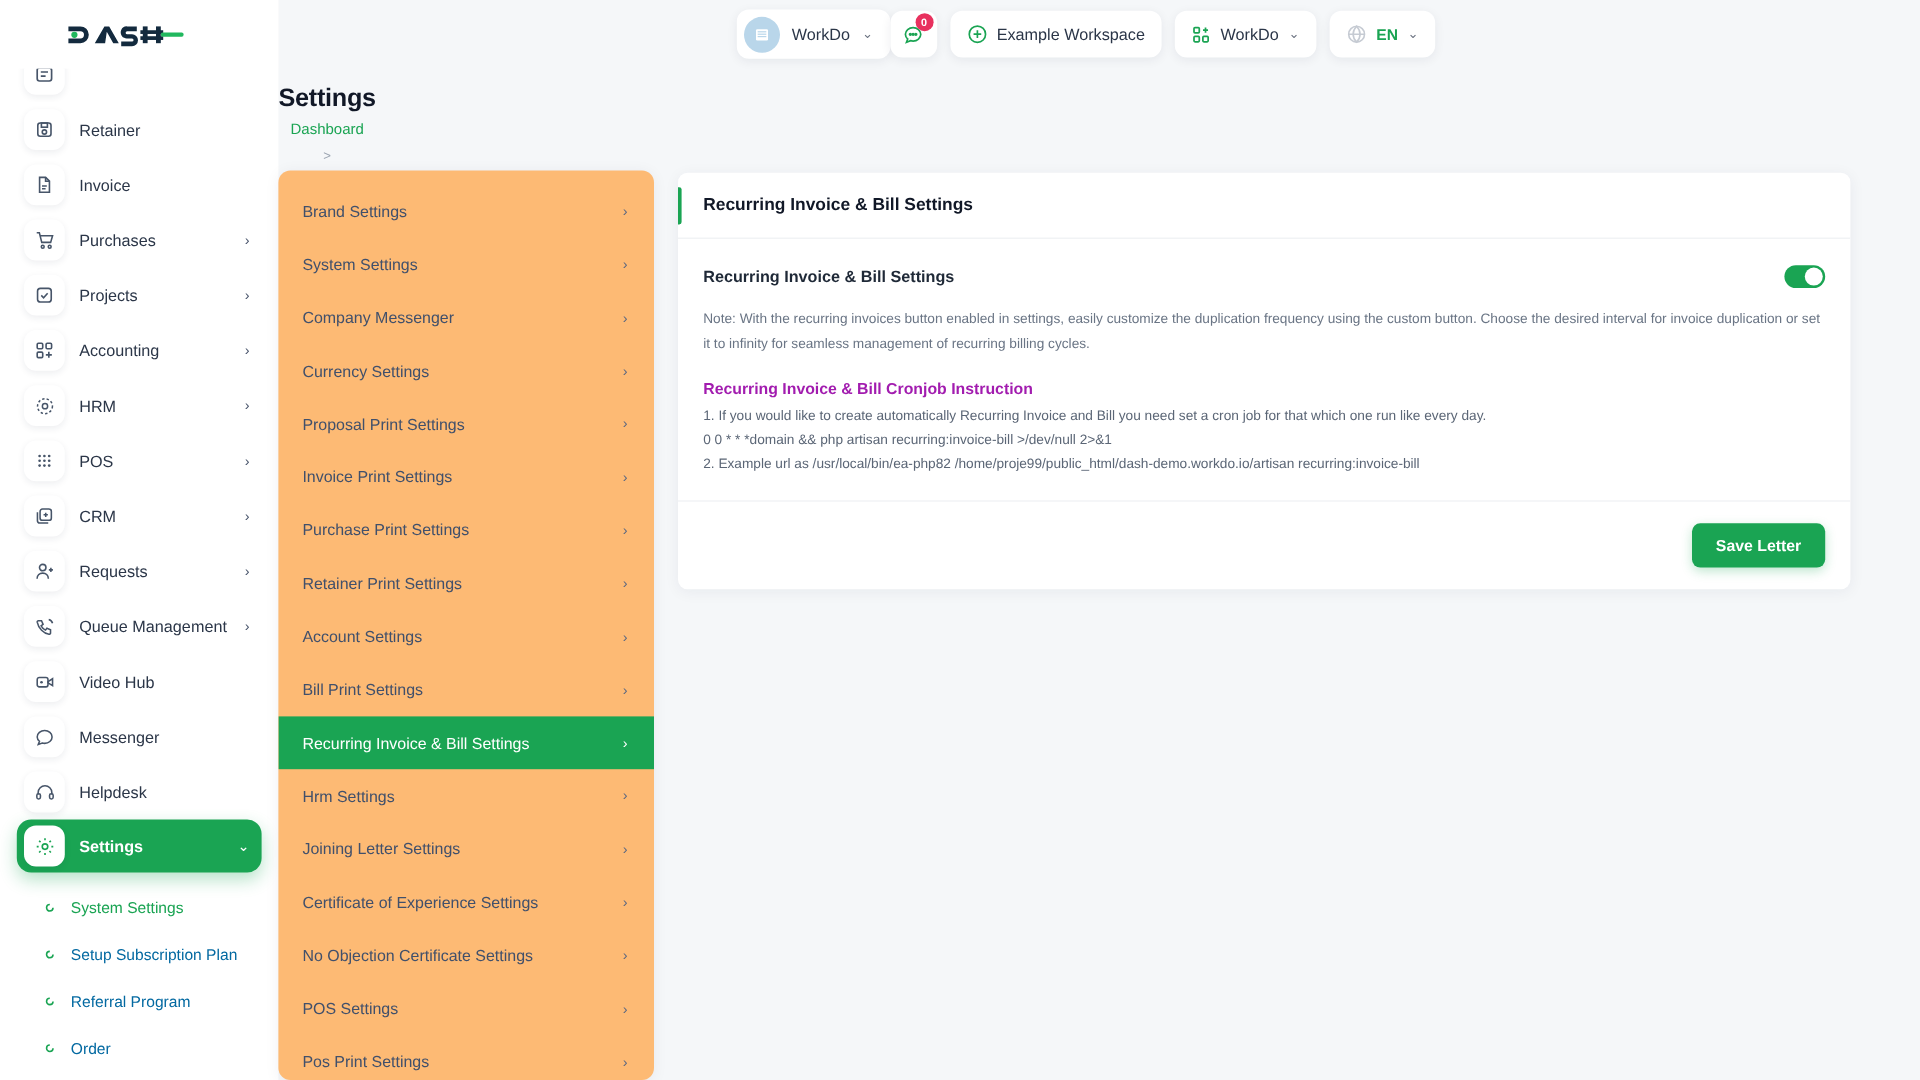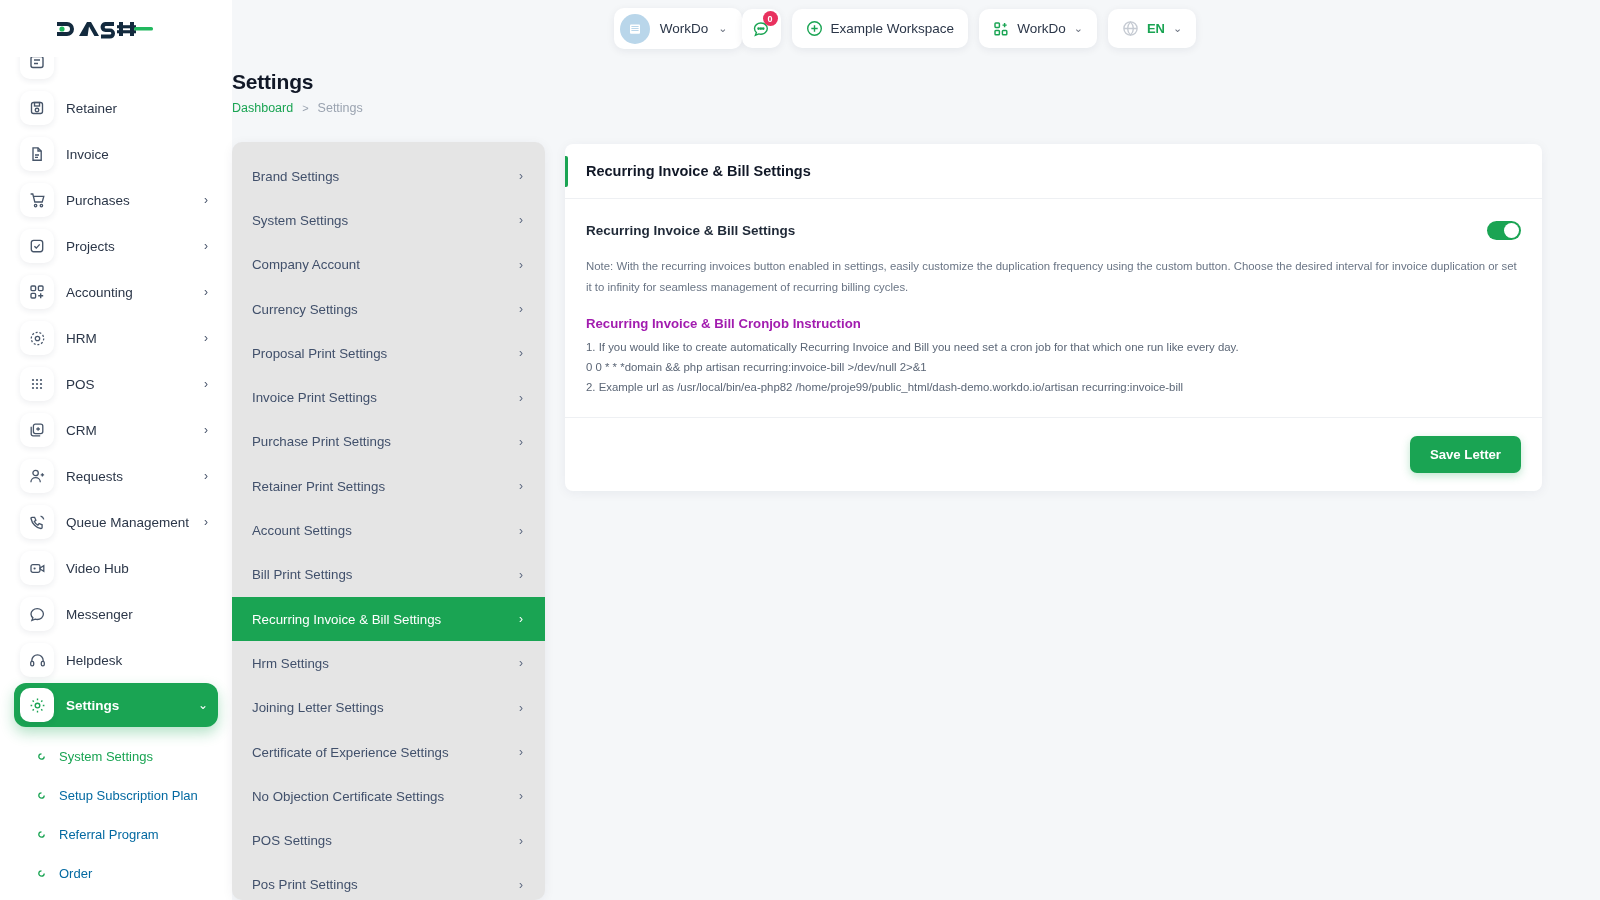--- a/index.html
+++ b/index.html
@@ -100,29 +100,29 @@
     background: #e8315e; color: #fff; font-size: 9px; font-weight: 700;
     min-width: 15px; height: 15px; border-radius: 8px;
     display: flex; align-items: center; justify-content: center;
     padding: 0 4px;
   }
   .lang-txt { color: #1aa453; font-weight: 700; font-size: 13px; }
 
   
   .page-head { position: absolute; left: 232px; top: 70px; }
   .page-title { font-size: 21px; font-weight: 700; color: #111827; letter-spacing: -.2px; }
-  .crumbs { display: flex; align-items: center; gap: 9px; margin-top: 7px; font-size: 12.5px; }
+  .crumbs { display: flex; align-items: center; gap: 9px; margin-top: 7px; font-size: 12.5px; flex-direction: column; }
   .crumb-link { color: #1aa453; cursor: pointer; }
   .crumb-sep { color: #9aa3b0; font-size: 11px; }
   .crumb-cur { color: #9aa3b0; }
 
   
   .settings-list {
     position: absolute; left: 232px; top: 142px; width: 313px;
-    background: #e5e5e5; border-radius: 10px;
+    background: #fdba74; border-radius: 10px;
     box-shadow: 0 2px 12px rgba(20,35,60,.06);
     padding: 12px 0 14px 0; overflow: hidden; height: 758px;
   }
   .sl-item {
     display: flex; align-items: center; justify-content: space-between;
     height: 44.3px; padding: 0 22px 0 20px; cursor: pointer;
     font-size: 13.3px; color: #41506b;
   }
   .sl-item .sl-chev { color: #5c6880; font-size: 12px; }
   .sl-item.active { background: #1aa453; color: #fff; }
@@ -488,21 +488,21 @@
   <nav class="settings-list">
     <div class="sl-item">
       <span>Brand Settings</span>
       <span class="sl-chev">›</span>
     </div>
     <div class="sl-item">
       <span>System Settings</span>
       <span class="sl-chev">›</span>
     </div>
     <div class="sl-item">
-      <span>Company Account</span>
+      <span>Company Messenger</span>
       <span class="sl-chev">›</span>
     </div>
     <div class="sl-item">
       <span>Currency Settings</span>
       <span class="sl-chev">›</span>
     </div>
     <div class="sl-item">
       <span>Proposal Print Settings</span>
       <span class="sl-chev">›</span>
     </div>

